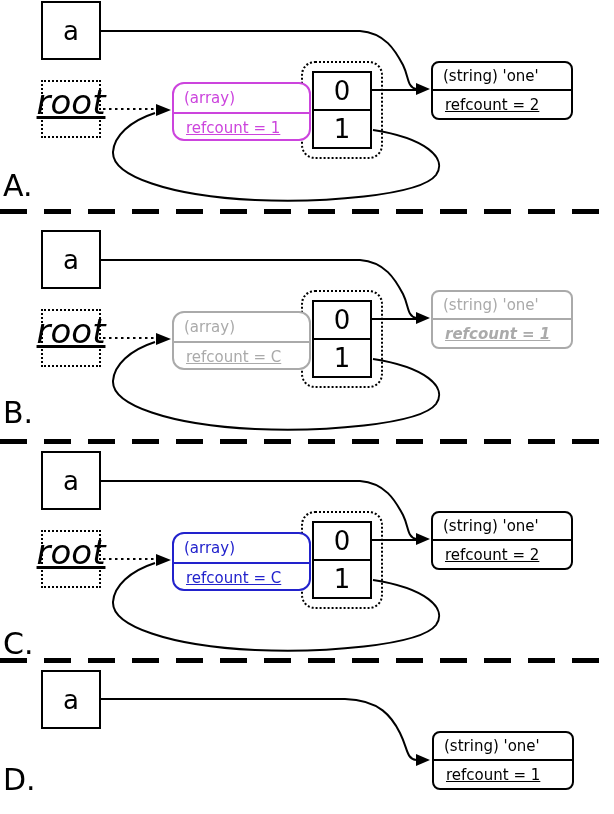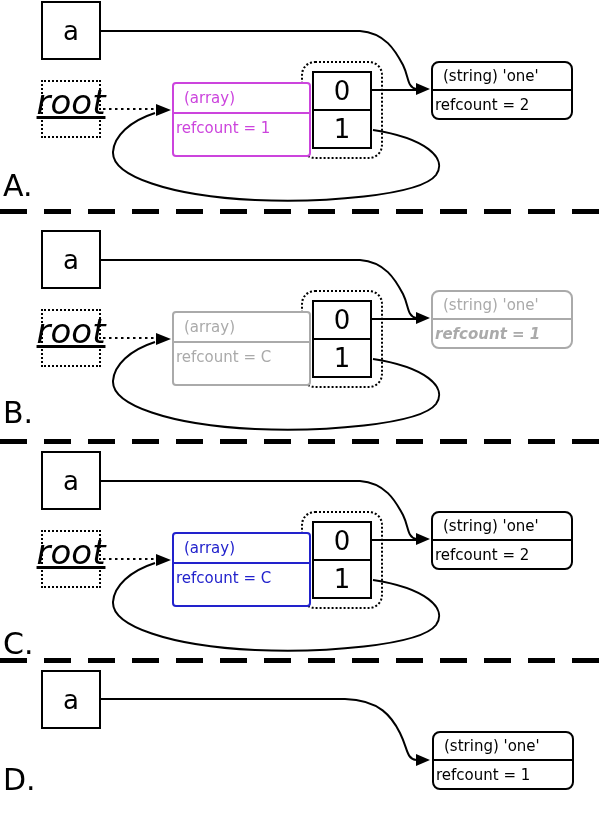--- a/index.html
+++ b/index.html
@@ -11,27 +11,27 @@
   .varbox{left:41px;top:1px;width:60px;height:59px;border:2px solid #000;
           display:flex;align-items:center;justify-content:center;font-size:26px;z-index:3;}
   .rootbox{left:41px;top:80px;width:60px;height:58px;border:2px dotted #000;
           display:flex;align-items:flex-start;justify-content:center;font-size:34px;
           font-style:italic;z-index:3;text-decoration:underline;}
   .cellswrap{left:301px;top:61px;width:82px;height:98px;border:2px dotted #000;
           border-radius:14px;background:transparent;z-index:2;}
   .cellsbox{left:312px;top:71px;width:60px;height:78px;border:2px solid #000;z-index:4;}
   .cell{height:36px;display:flex;align-items:center;justify-content:center;font-size:26px;}
   .cell.first{border-bottom:2px solid #000;}
-  .arraybox{left:172px;top:82px;width:139px;height:75px;border:2px solid currentColor;
-          border-radius:4px;z-index:3;font-size:15px;}
+  .arraybox{left:172px;top:82px;width:139px;height:59px;border:2px solid currentColor;
+          border-radius:12px;z-index:3;font-size:15px;}
   .stringbox{left:431px;top:61px;width:142px;height:59px;border:2px solid currentColor;
           border-radius:8px;z-index:3;font-size:15px;}
   .row1{height:26px;border-bottom:2px solid currentColor;display:flex;align-items:center;
           padding-left:10px;}
-  .row2{height:27px;display:flex;align-items:center;padding-left:2px;}
+  .row2{height:27px;display:flex;align-items:center;padding-left:12px;text-decoration:underline;}
   .arraybox .row1{height:28px;}
   .panel-label{position:absolute;left:3px;font-size:30px;line-height:1;z-index:5;}
   .panelA .arraybox{color:#cc44dd;}
   .panelB .arraybox{color:#aaaaaa;}
   .panelB .stringbox{color:#aaaaaa;}
   .panelB .stringbox .row2{font-weight:bold;font-style:italic;}
   .panelC .arraybox{color:#2222cc;}
   .separator{position:absolute;left:0;width:614px;height:5px;z-index:6;
           background:repeating-linear-gradient(90deg,#000 0 27px,transparent 27px 44px);}
   .wire{fill:none;stroke:#000;stroke-width:2;}

